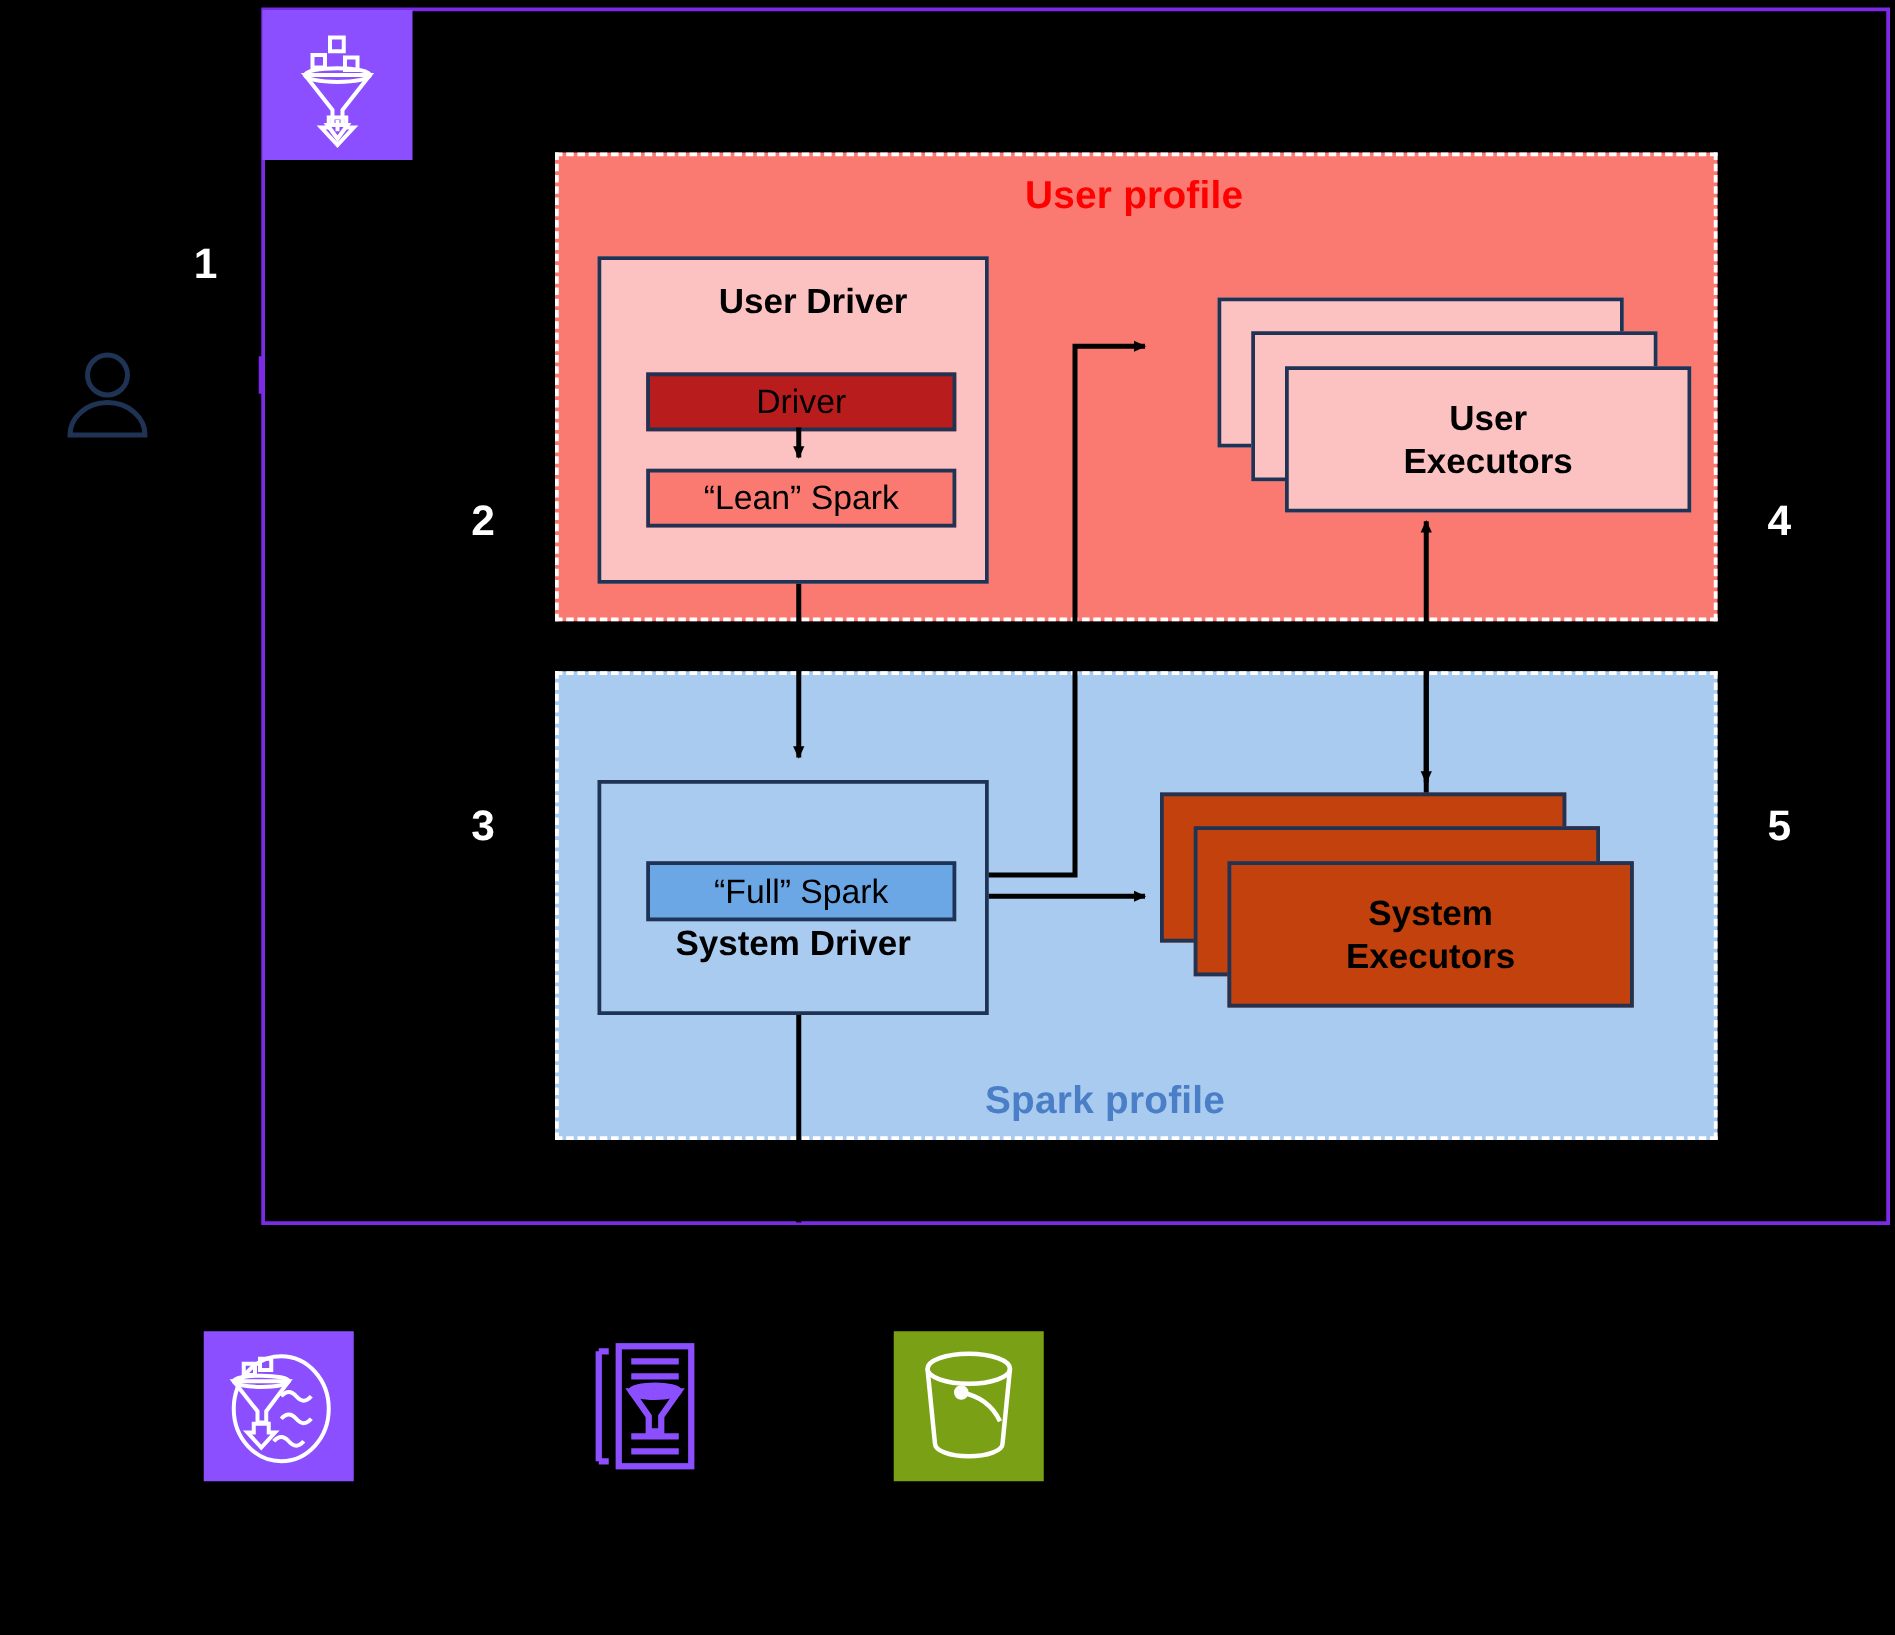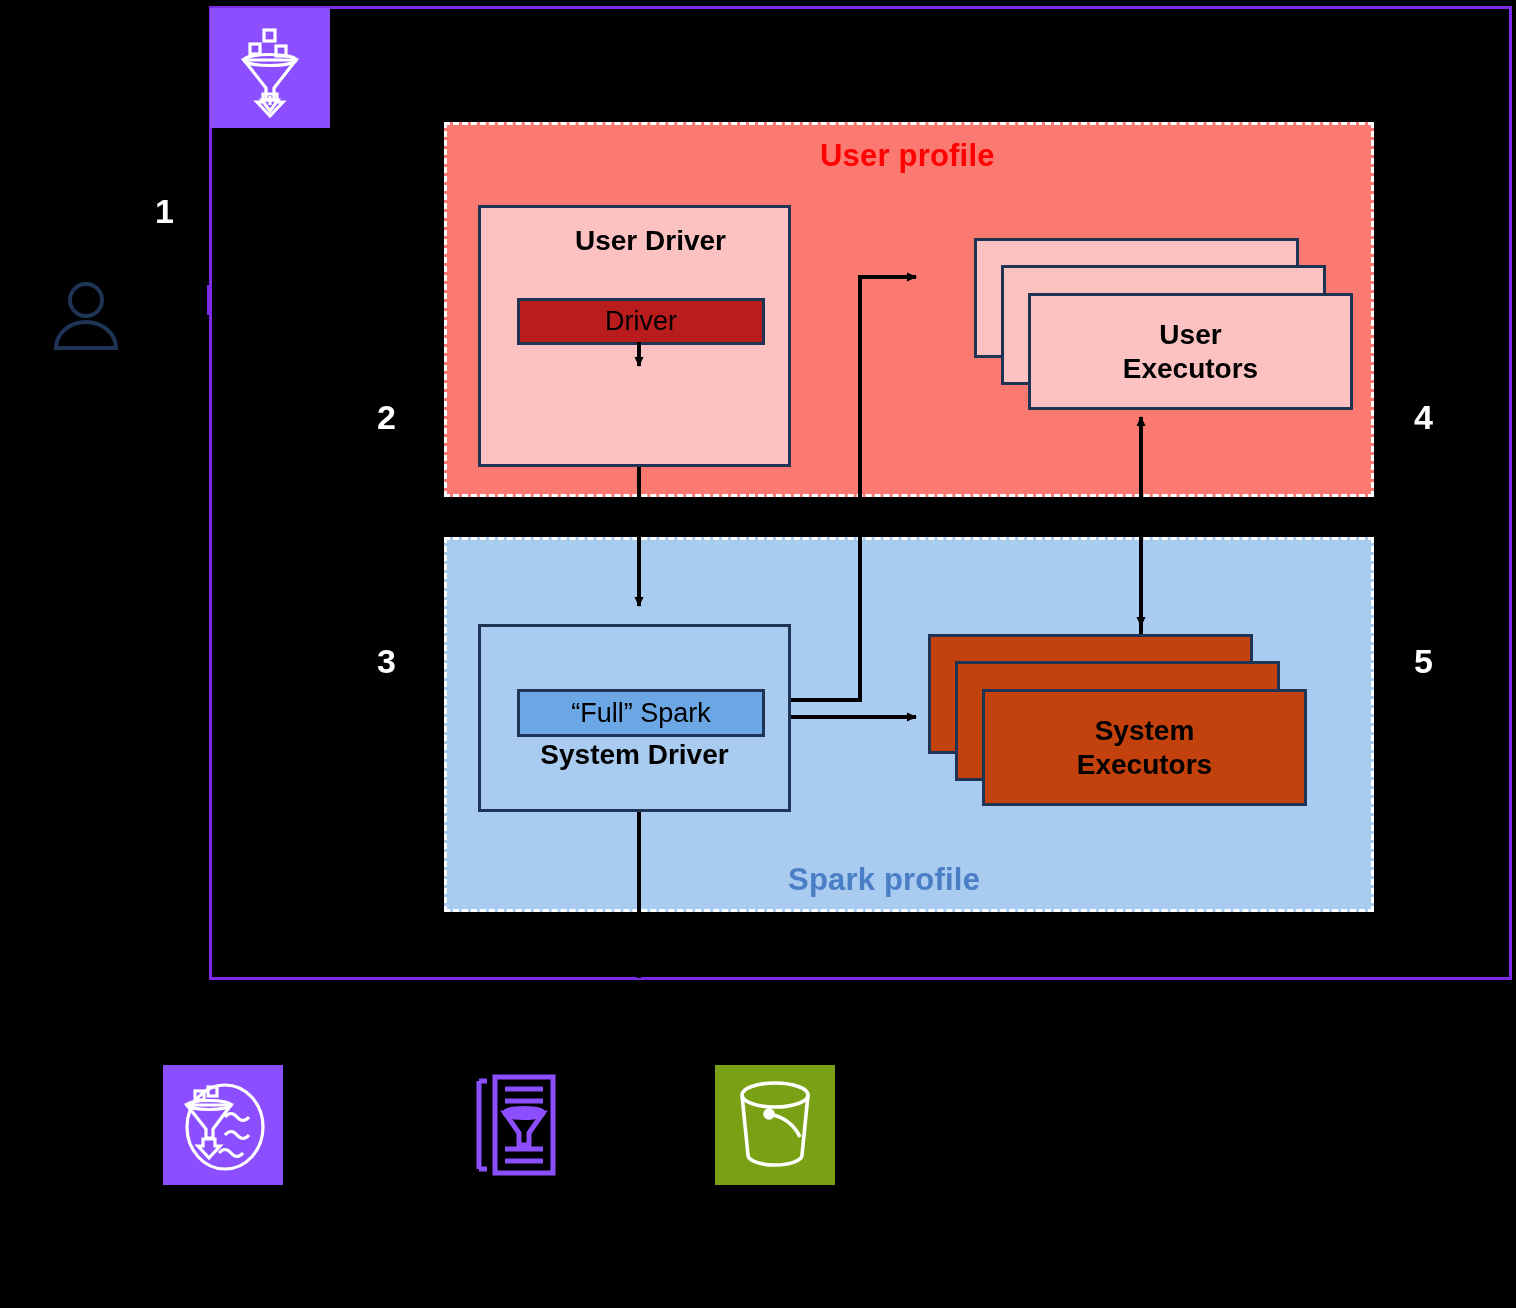--- a/index.html
+++ b/index.html
@@ -104,20 +104,21 @@
       <path d="M8 70 a30 26 0 0 1 60 0 z" fill="none" stroke="#1f3354" stroke-width="4"></path>
     </svg>
   </div>
 
   <div class="abs profile user-profile"></div>
   <div class="abs profile-label lbl-user">User profile</div>
 
   <div class="abs box user-driver">
     <div class="title ud-title">User Driver</div>
     <div class="inner driver-box">Driver</div>
+    <div class="inner lean-box">“Lean” Spark</div>
   </div>
 
   <div class="abs stack uexec">
     <div class="card u-card" style="left:0;top:0;width:325px;height:120px;"></div>
     <div class="card u-card" style="left:27px;top:27px;width:325px;height:120px;"></div>
     <div class="card u-card card-front" style="left:54px;top:55px;width:325px;height:117px;">
       <span><span>User</span><br><span>Executors</span></span>
     </div>
   </div>
 

